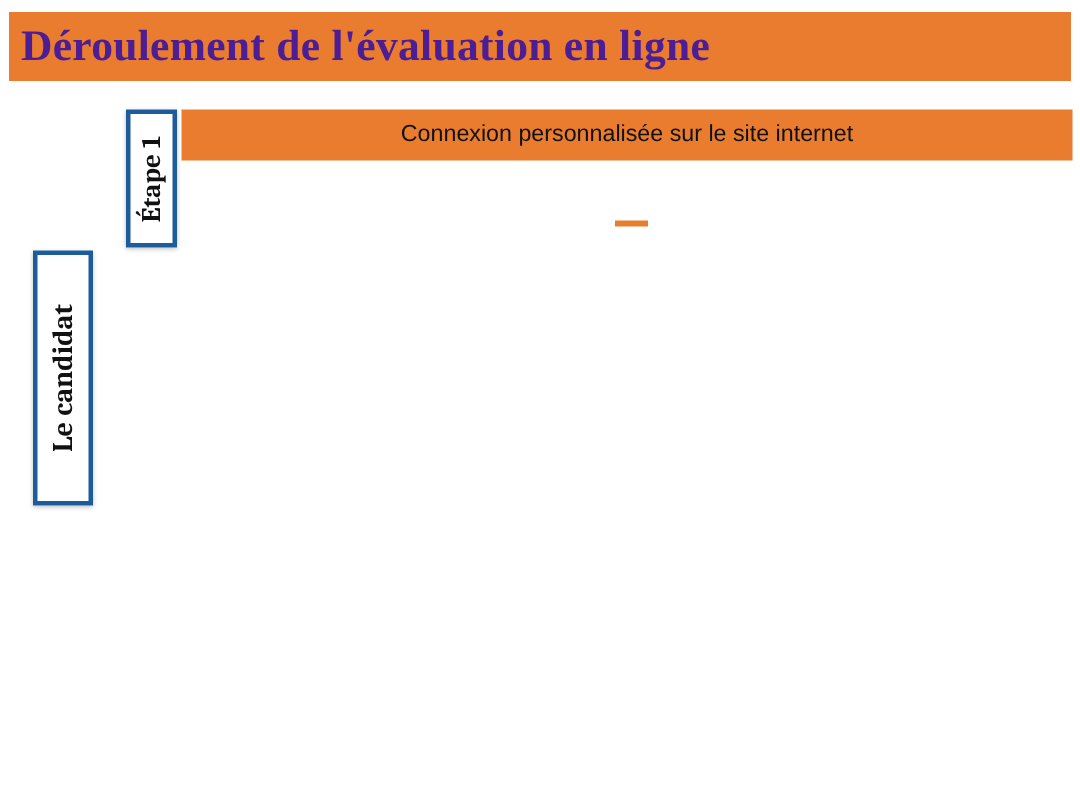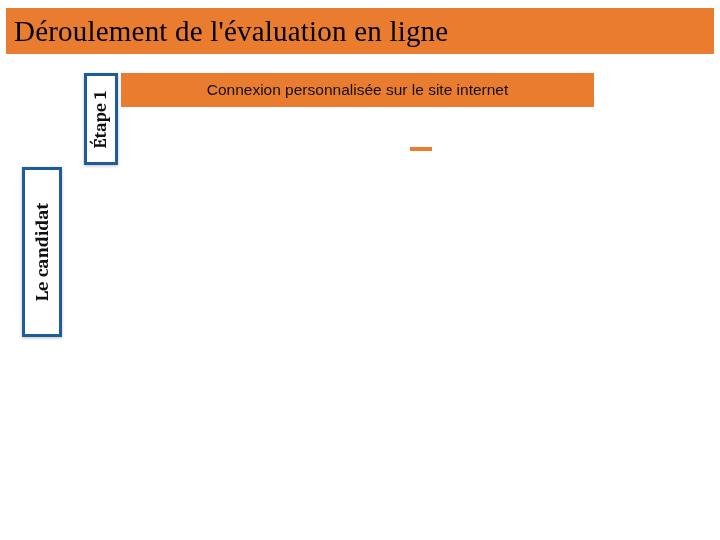--- a/index.html
+++ b/index.html
@@ -18,22 +18,22 @@
     left: 6px;
     width: 708px;
     height: 46px;
     background: #e97c2f;
     display: flex;
     align-items: center;
     padding-left: 8px;
   }
   .title-bar span {
     font-size: 29px;
-    font-weight: 400;
-    color: #000000;
+    font-weight: 700;
+    color: #4c1d95;
     letter-spacing: 0.2px;
   }
 
   
   .etape-box {
     position: absolute;
     top: 73px;
     left: 84px;
     width: 34px;
     height: 92px;
@@ -74,21 +74,21 @@
     font-size: 19px;
     font-weight: 700;
     color: #111;
   }
 
   
   .sub-bar {
     position: absolute;
     top: 73px;
     left: 121px;
-    width: 473px;
+    width: 594px;
     height: 34px;
     background: #e97c2f;
     display: flex;
     align-items: center;
     justify-content: center;
   }
   .sub-bar span {
     font-family: Verdana, Geneva, sans-serif;
     font-size: 15.5px;
     font-weight: 400;

